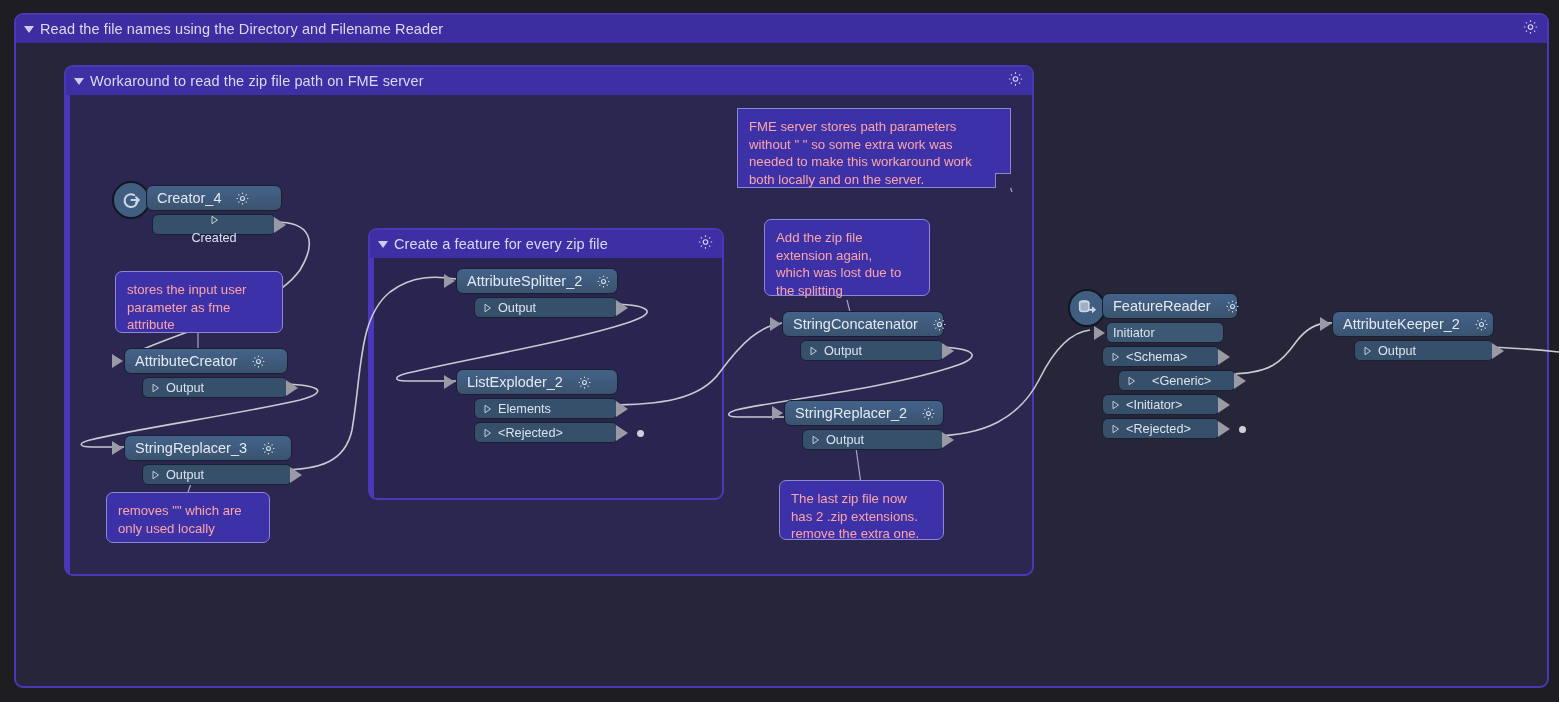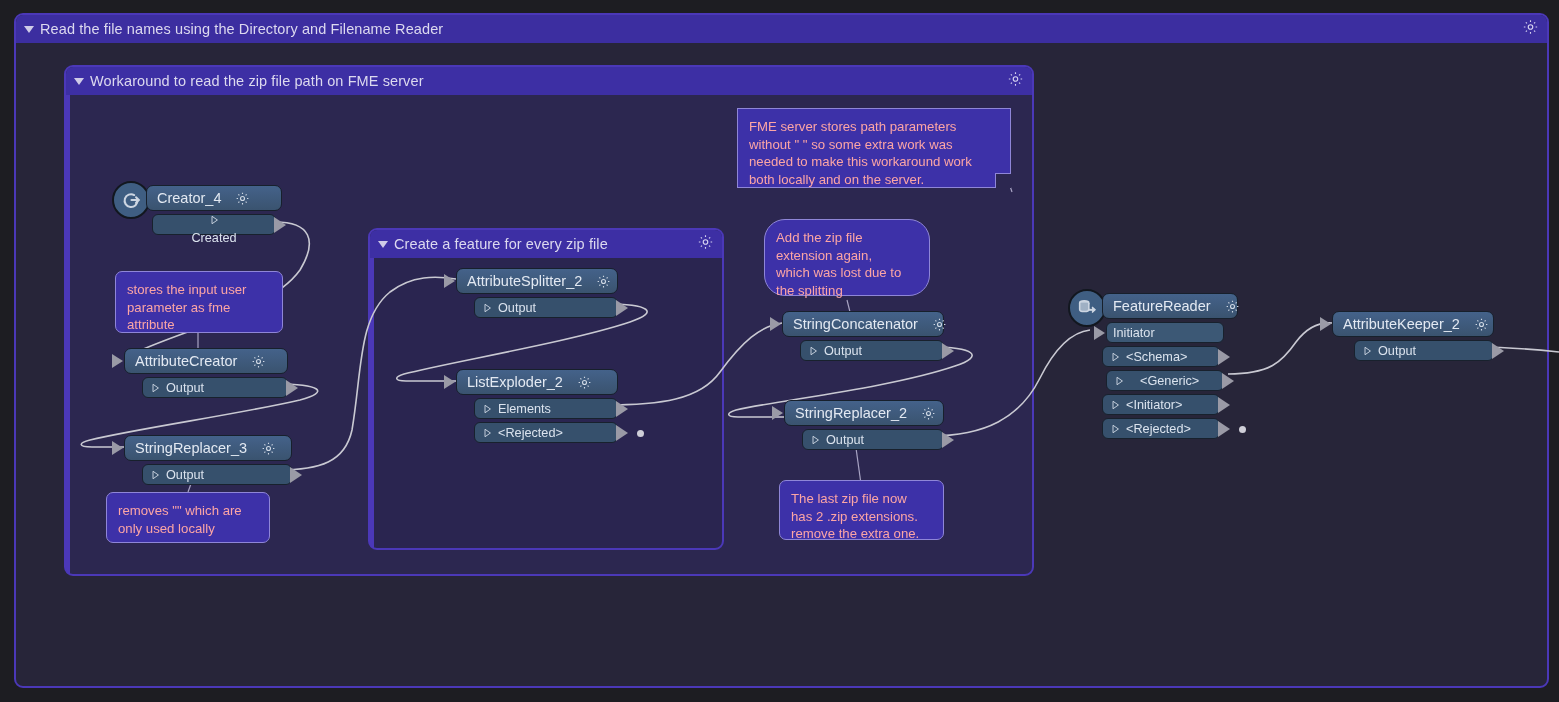--- a/index.html
+++ b/index.html
@@ -115,21 +115,21 @@
       <span class="bk-gear">
         <svg width="17" height="17" viewBox="0 0 24 24" fill="none" stroke="#d6d2f0" stroke-width="1.6">
           <circle cx="12" cy="12" r="3.2"></circle>
           <path d="M12 2.6v2.2M12 19.2v2.2M2.6 12h2.2M19.2 12h2.2M5.4 5.4l1.6 1.6M17 17l1.6 1.6M18.6 5.4L17 7M7 17l-1.6 1.6"></path>
         </svg>
       </span>
     </div>
     <div class="bk-stripe"></div>
   </div>
 
-  <div class="bookmark bk-inner2" style="left:368px;top:228px;width:356px;height:322px;">
+  <div class="bookmark bk-inner2" style="left:368px;top:228px;width:356px;height:272px;">
     <div class="bk-head">
       <span class="tri-down"></span>
       <span class="bk-title">Create a feature for every zip file</span>
       <span class="bk-gear">
         <svg width="17" height="17" viewBox="0 0 24 24" fill="none" stroke="#d6d2f0" stroke-width="1.6">
           <circle cx="12" cy="12" r="3.2"></circle>
           <path d="M12 2.6v2.2M12 19.2v2.2M2.6 12h2.2M19.2 12h2.2M5.4 5.4l1.6 1.6M17 17l1.6 1.6M18.6 5.4L17 7M7 17l-1.6 1.6"></path>
         </svg>
       </span>
     </div>
@@ -162,21 +162,21 @@
     <path class="lnk-thin" d="M861,484 L856,448"></path>
     <path class="lnk-thin" d="M1010,186 L1012,192"></path>
   </svg>
 
   <div class="anno sharp" style="left:737px;top:108px;width:274px;height:80px;">FME server stores path parameters
 without " " so some extra work was
 needed to make this workaround work
 both locally and on the server.</div>
   <div class="anno sharp" style="left:995px;top:173px;width:16px;height:15px;background:#2c2750;border:none;border-left:1px solid #8f86d8;border-top:1px solid #8f86d8;padding:0;"></div>
 
-  <div class="anno" style="left:764px;top:219px;width:166px;height:77px;border-radius:21px;">Add the zip file
+  <div class="anno" style="left:764px;top:219px;width:166px;height:77px;">Add the zip file
 extension again,
 which was lost due to
 the splitting</div>
 
   <div class="anno" style="left:115px;top:271px;width:168px;height:62px;">stores the input user
 parameter as fme
 attribute</div>
 
   <div class="anno" style="left:106px;top:492px;width:164px;height:51px;">removes "" which are
 only used locally</div>
@@ -361,21 +361,21 @@
       <span class="inarrow"></span>
       <span style="margin-left:-2px;">Initiator</span>
     </div>
     <div class="port" style="margin-left:0;width:118px;">
       <svg class="tri-outline" viewBox="0 0 10 12">
           <path d="M2 1.5 L8.5 6 L2 10.5 Z" fill="none" stroke="#cfd8e4" stroke-width="1.1"></path>
         </svg>
       <span>&lt;Schema&gt;</span>
       <span class="nub"></span>
     </div>
-    <div class="port" style="margin-left:4px;width:118px;gap:16px;">
+    <div class="port" style="margin-left:16px;width:118px;gap:16px;">
       <svg class="tri-outline" viewBox="0 0 10 12">
           <path d="M2 1.5 L8.5 6 L2 10.5 Z" fill="none" stroke="#cfd8e4" stroke-width="1.1"></path>
         </svg>
       <span>&lt;Generic&gt;</span>
       <span class="nub"></span>
     </div>
     <div class="port" style="margin-left:0;width:118px;">
       <svg class="tri-outline" viewBox="0 0 10 12">
           <path d="M2 1.5 L8.5 6 L2 10.5 Z" fill="none" stroke="#cfd8e4" stroke-width="1.1"></path>
         </svg>

